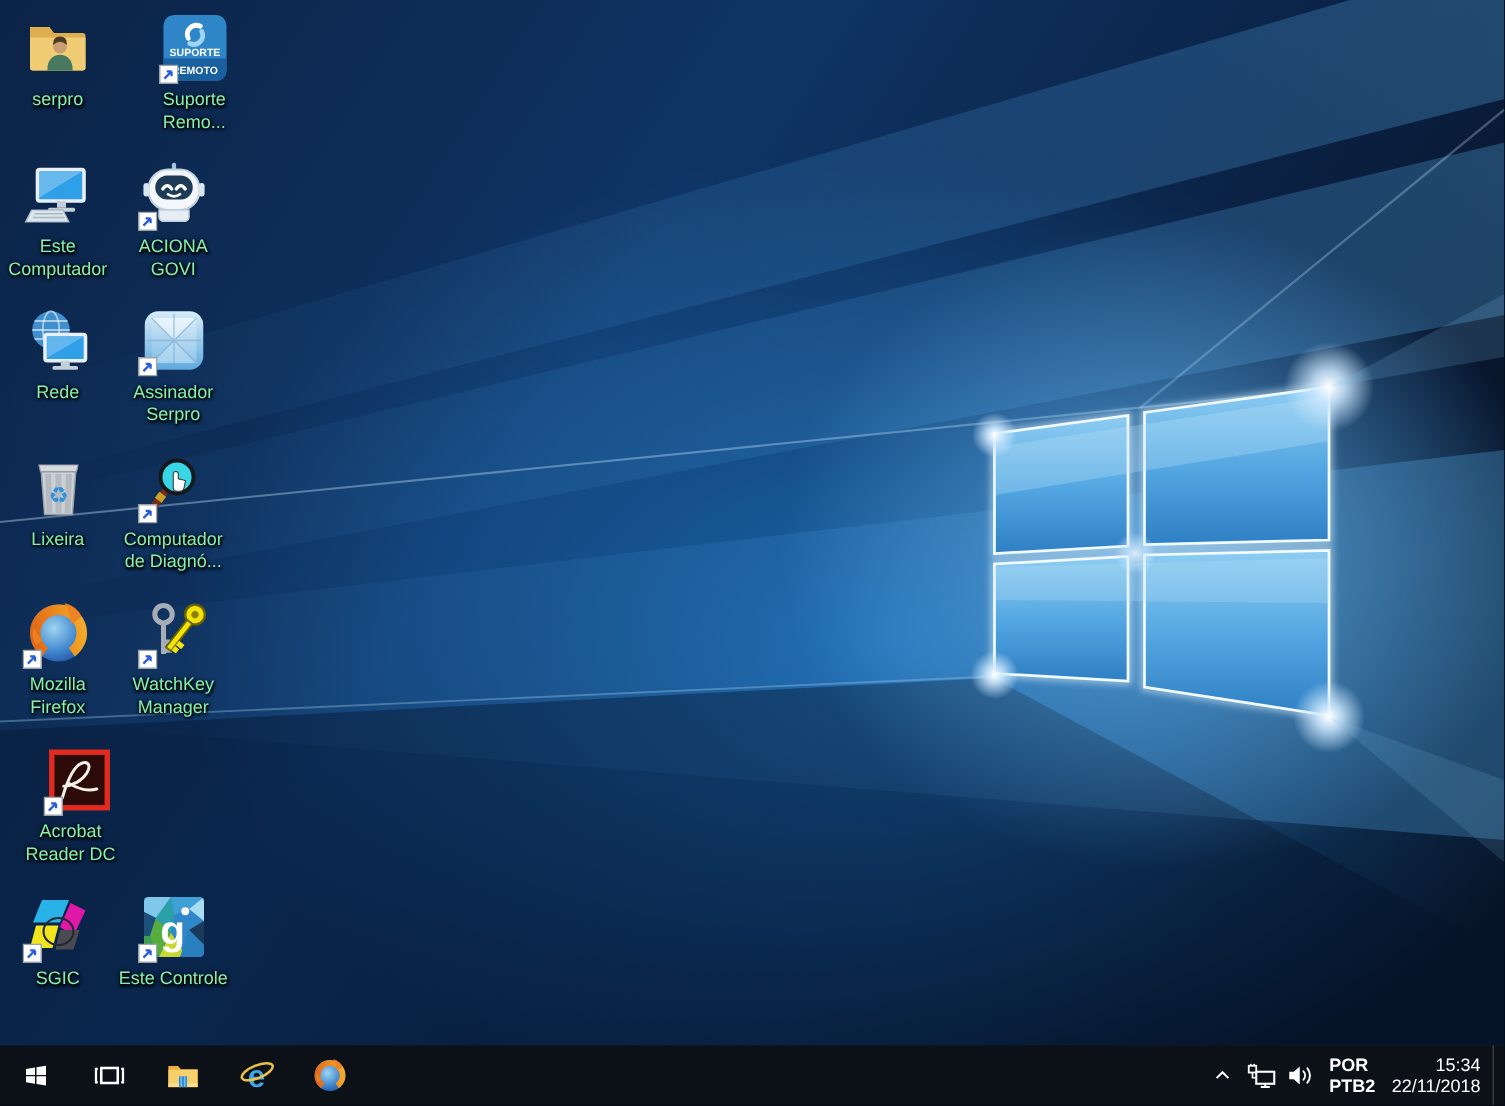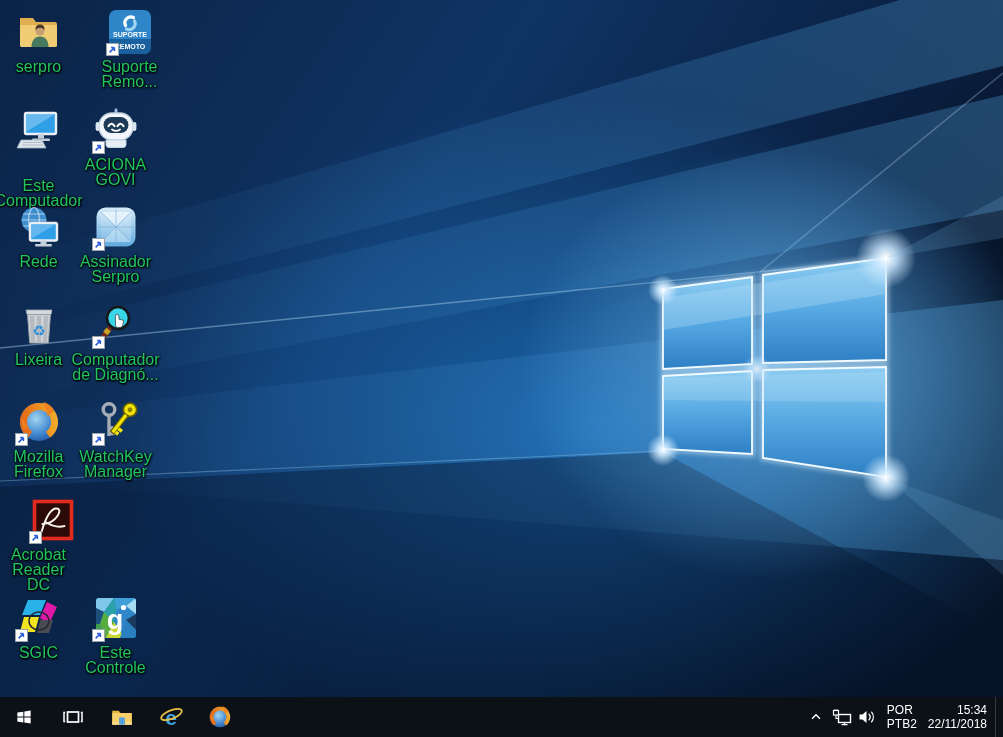--- a/index.html
+++ b/index.html
@@ -9,42 +9,42 @@
   .desktop{position:absolute;inset:0 0 40px 0;}
   .wall{position:absolute;inset:0;width:100%;height:100%;display:block;}
   
   #desktop-icons{position:absolute;inset:0;}
   .desktop-icon{position:absolute;width:77px;display:flex;flex-direction:column;
                 align-items:center;padding-top:2px;}
   .di-img{position:relative;width:48px;height:48px;flex:0 0 48px;}
   .di-img svg{width:48px;height:48px;display:block;}
   .shortcut{position:absolute;left:0;bottom:0;width:13px;height:13px;}
   .shortcut svg{width:13px;height:13px;display:block;}
-  .di-label{margin-top:3px;color:#22c55e;font-size:16px;line-height:15px;text-align:center;
+  .di-label{margin-top:3px;color:#86efac;font-size:12px;line-height:15px;text-align:center;
             white-space:pre-line;max-width:96px;
             text-shadow:0 1px 2px rgba(0,0,0,.95),0 0 3px rgba(0,0,0,.85),1px 1px 2px rgba(0,0,0,.9);}
   
   .taskbar{position:absolute;left:0;right:0;bottom:0;height:40px;background:#0c1117;
            display:flex;align-items:stretch;z-index:10;}
   #quicklaunch{display:flex;align-items:stretch;}
   .tb-btn{width:49px;display:flex;align-items:center;justify-content:center;}
   .tb-btn svg{width:24px;height:24px;display:block;}
   .tb-btn[data-name="taskbar-start-button"]{width:48px;}
   .tb-btn[data-name="taskbar-start-button"] svg{width:20px;height:20px;}
   .tb-btn[data-name="taskbar-file-explorer-button"] svg{width:26px;height:26px;}
   .tb-btn[data-name="taskbar-internet-explorer-button"] svg{width:26px;height:26px;}
   .tb-btn[data-name="taskbar-firefox-button"] svg{width:26px;height:26px;}
   .tray{margin-left:auto;display:flex;align-items:center;padding-right:3px;}
   .tray-btn{width:26px;height:40px;display:flex;align-items:center;justify-content:center;}
   .tray-btn svg{display:block;}
   .tray-btn[data-name="tray-hidden-icons"] svg{width:14px;height:14px;}
   .tray-btn[data-name="tray-network-status"] svg{width:20px;height:17px;}
   .tray-btn[data-name="tray-volume"] svg{width:19px;height:16px;}
   .tray-text{color:#fff;font-size:12px;line-height:14px;}
-  .lang{padding:0 7px 0 6px;text-align:left;}
+  .lang{padding:0 7px 0 6px;text-align:left;font-weight:bold;}
   .clock{padding:0 8px 0 4px;text-align:right;}
   .show-desktop{width:5px;height:100%;border-left:1px solid rgba(255,255,255,.18);}
 </style>
 </head>
 <body>
 
 <div class="screen" data-name="windows-desktop-screen">
   <div class="desktop" data-name="desktop">
     <svg class="wall" viewBox="0 0 1003 697" preserveAspectRatio="none" data-name="wallpaper-image">
       <defs>
@@ -146,21 +146,21 @@
             <div class="shortcut" data-name="shortcut-arrow-icon">
               <svg viewBox="0 0 13 13">
                 <rect x="0.5" y="0.5" width="12" height="12" fill="#fff" stroke="#9aa2aa"></rect>
                 <path d="M3.6,9.4 L8.4,4.6 M8.4,4.6 L5.1,4.6 M8.4,4.6 L8.4,7.9" stroke="#2b5cd8" stroke-width="1.5" fill="none"></path>
               </svg>
             </div>
           </div>
           <div class="di-label" data-name="desktop-icon-label">Suporte
 Remo...</div>
         </div>
-        <div class="desktop-icon" data-name="desktop-icon-este-computador" style="left: 0px; top: 103.6px; gap: 21px;">
+        <div class="desktop-icon" data-name="desktop-icon-este-computador" style="left: 0px; top: 103.6px;">
           <div class="di-img" data-name="this-pc-icon">
             <svg viewBox="0 0 48 48">
               <rect x="10" y="7" width="31" height="21" rx="1.5" fill="#2f9fe8" stroke="#e9eff5" stroke-width="2.4"></rect>
               <path d="M11.5 8.5h28l-28 17z" fill="rgba(255,255,255,.28)"></path>
               <rect x="23" y="28" width="6" height="4.5" fill="#c3cfd9"></rect>
               <rect x="17" y="32.5" width="18" height="2.6" rx="1" fill="#c3cfd9"></rect>
               <path d="M6 34h21l4 8H2z" fill="#dde5ec" stroke="#9fb0c0" stroke-width=".8"></path>
               <path d="M8 36.5h19M7 39h21" stroke="#aab8c4" stroke-width=".9"></path>
             </svg>
           </div>

